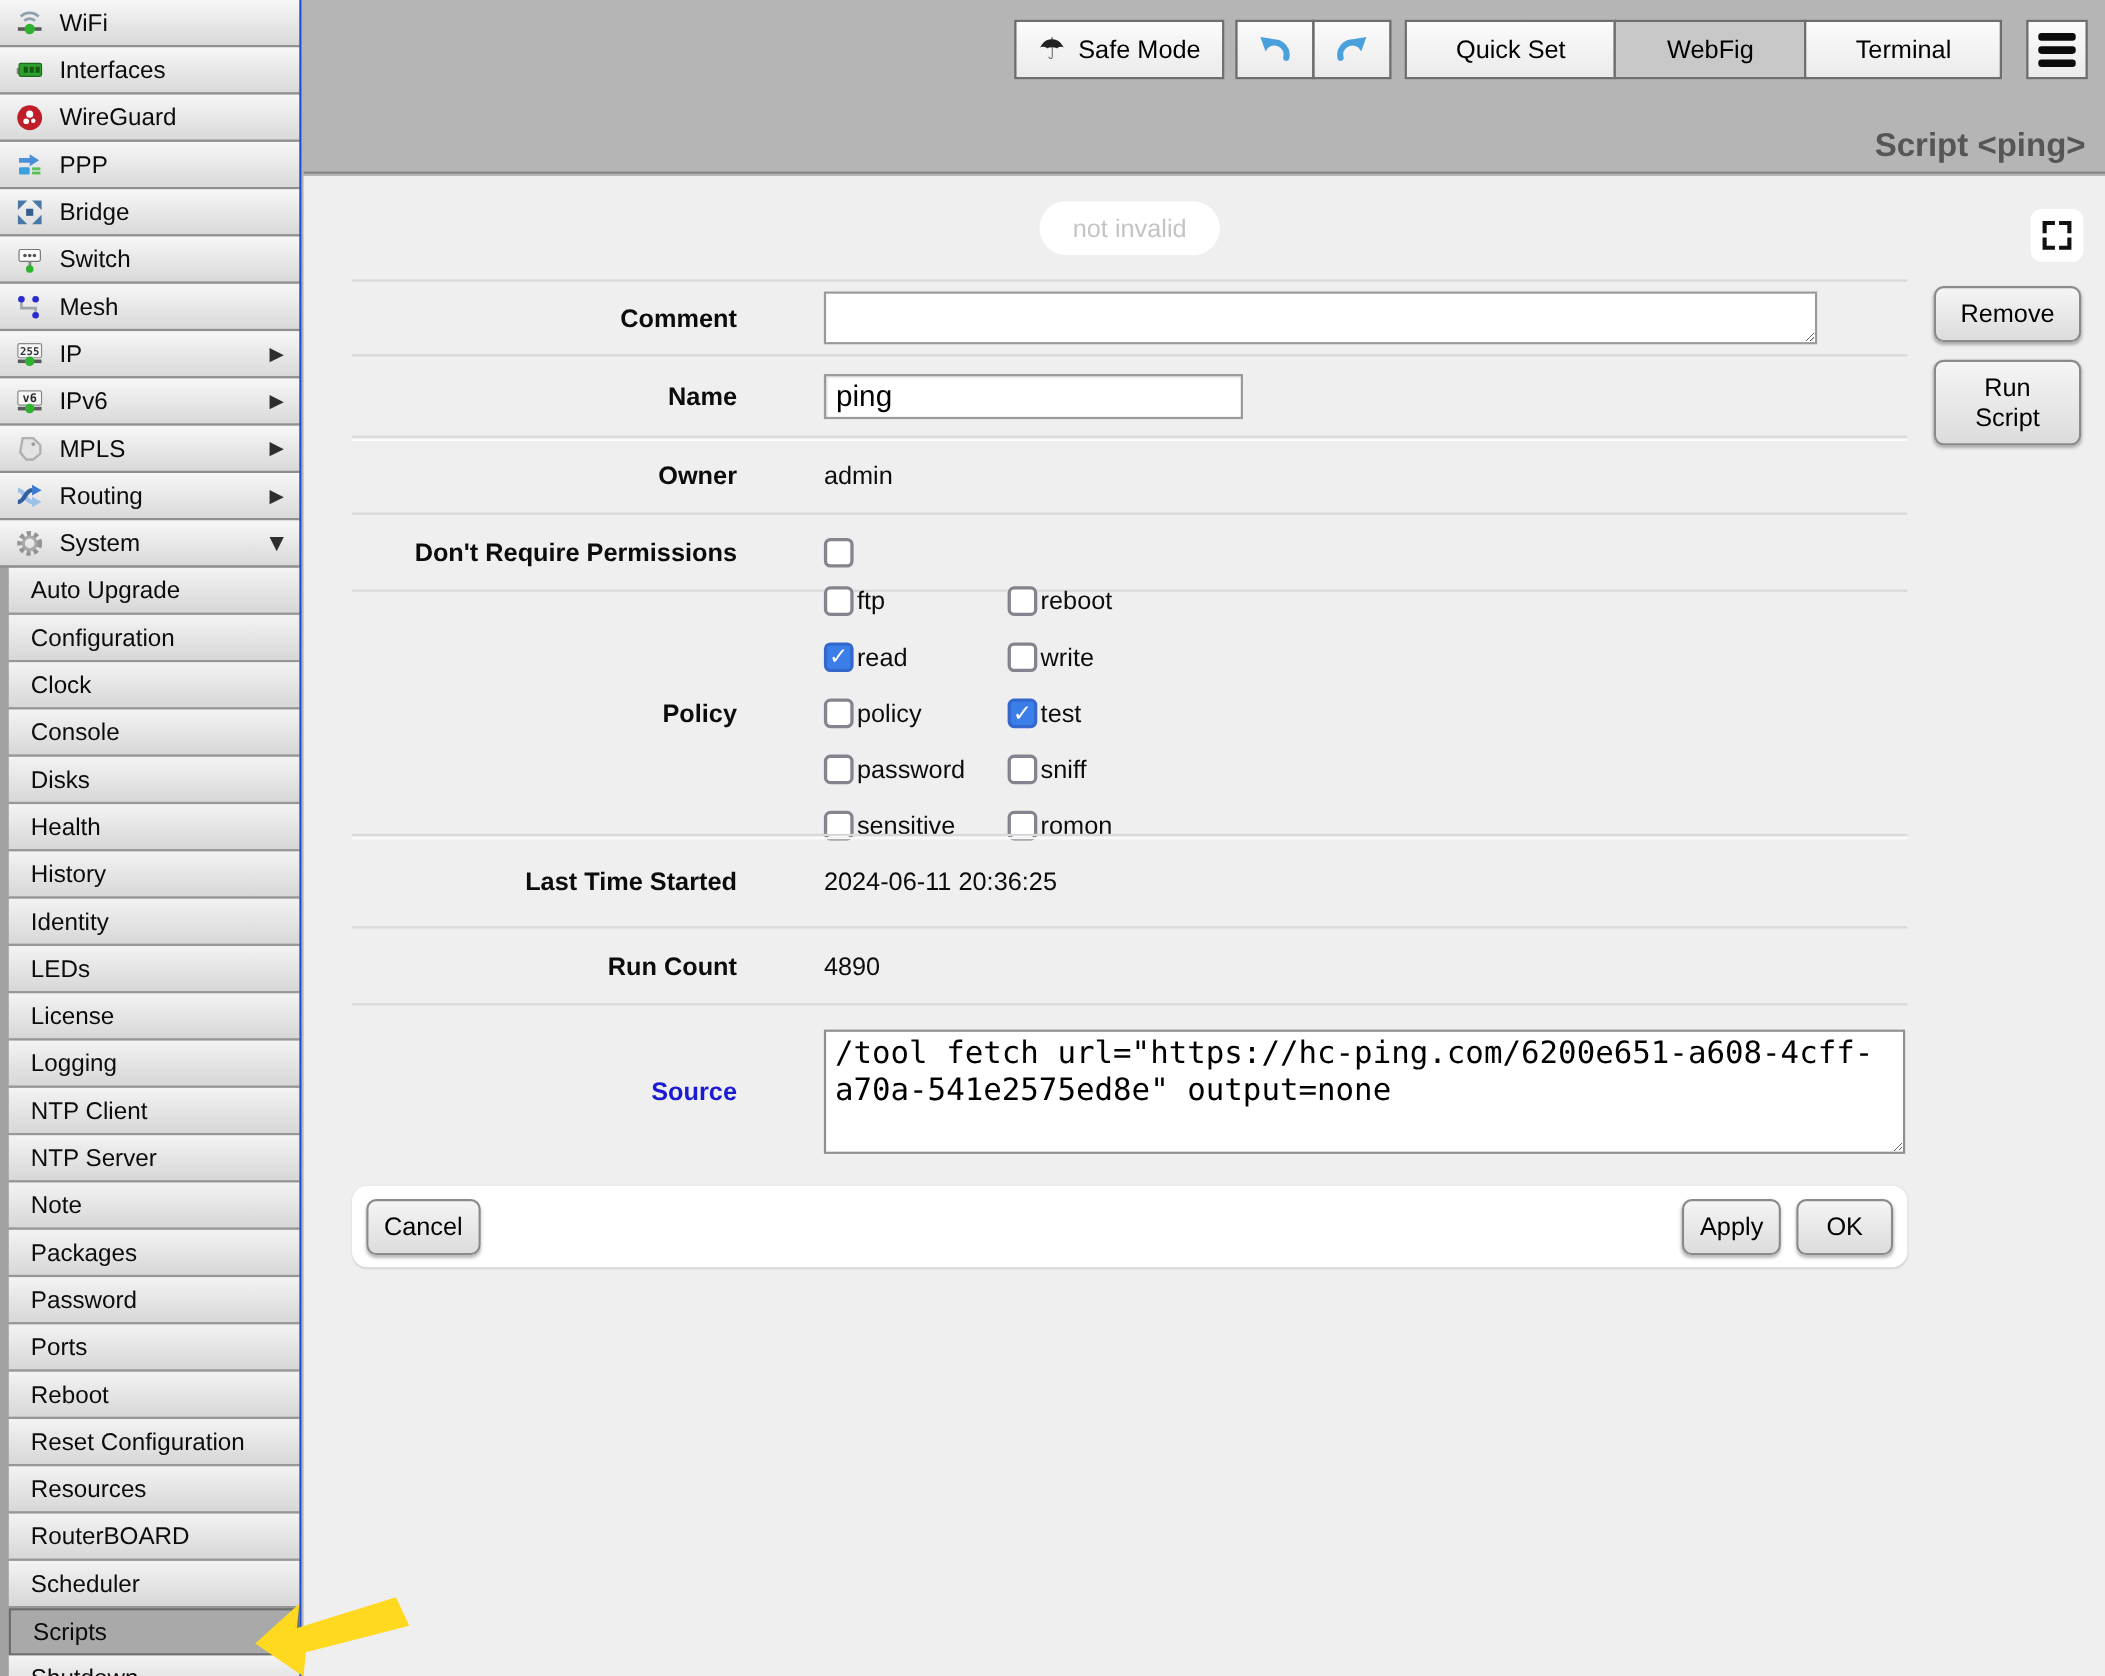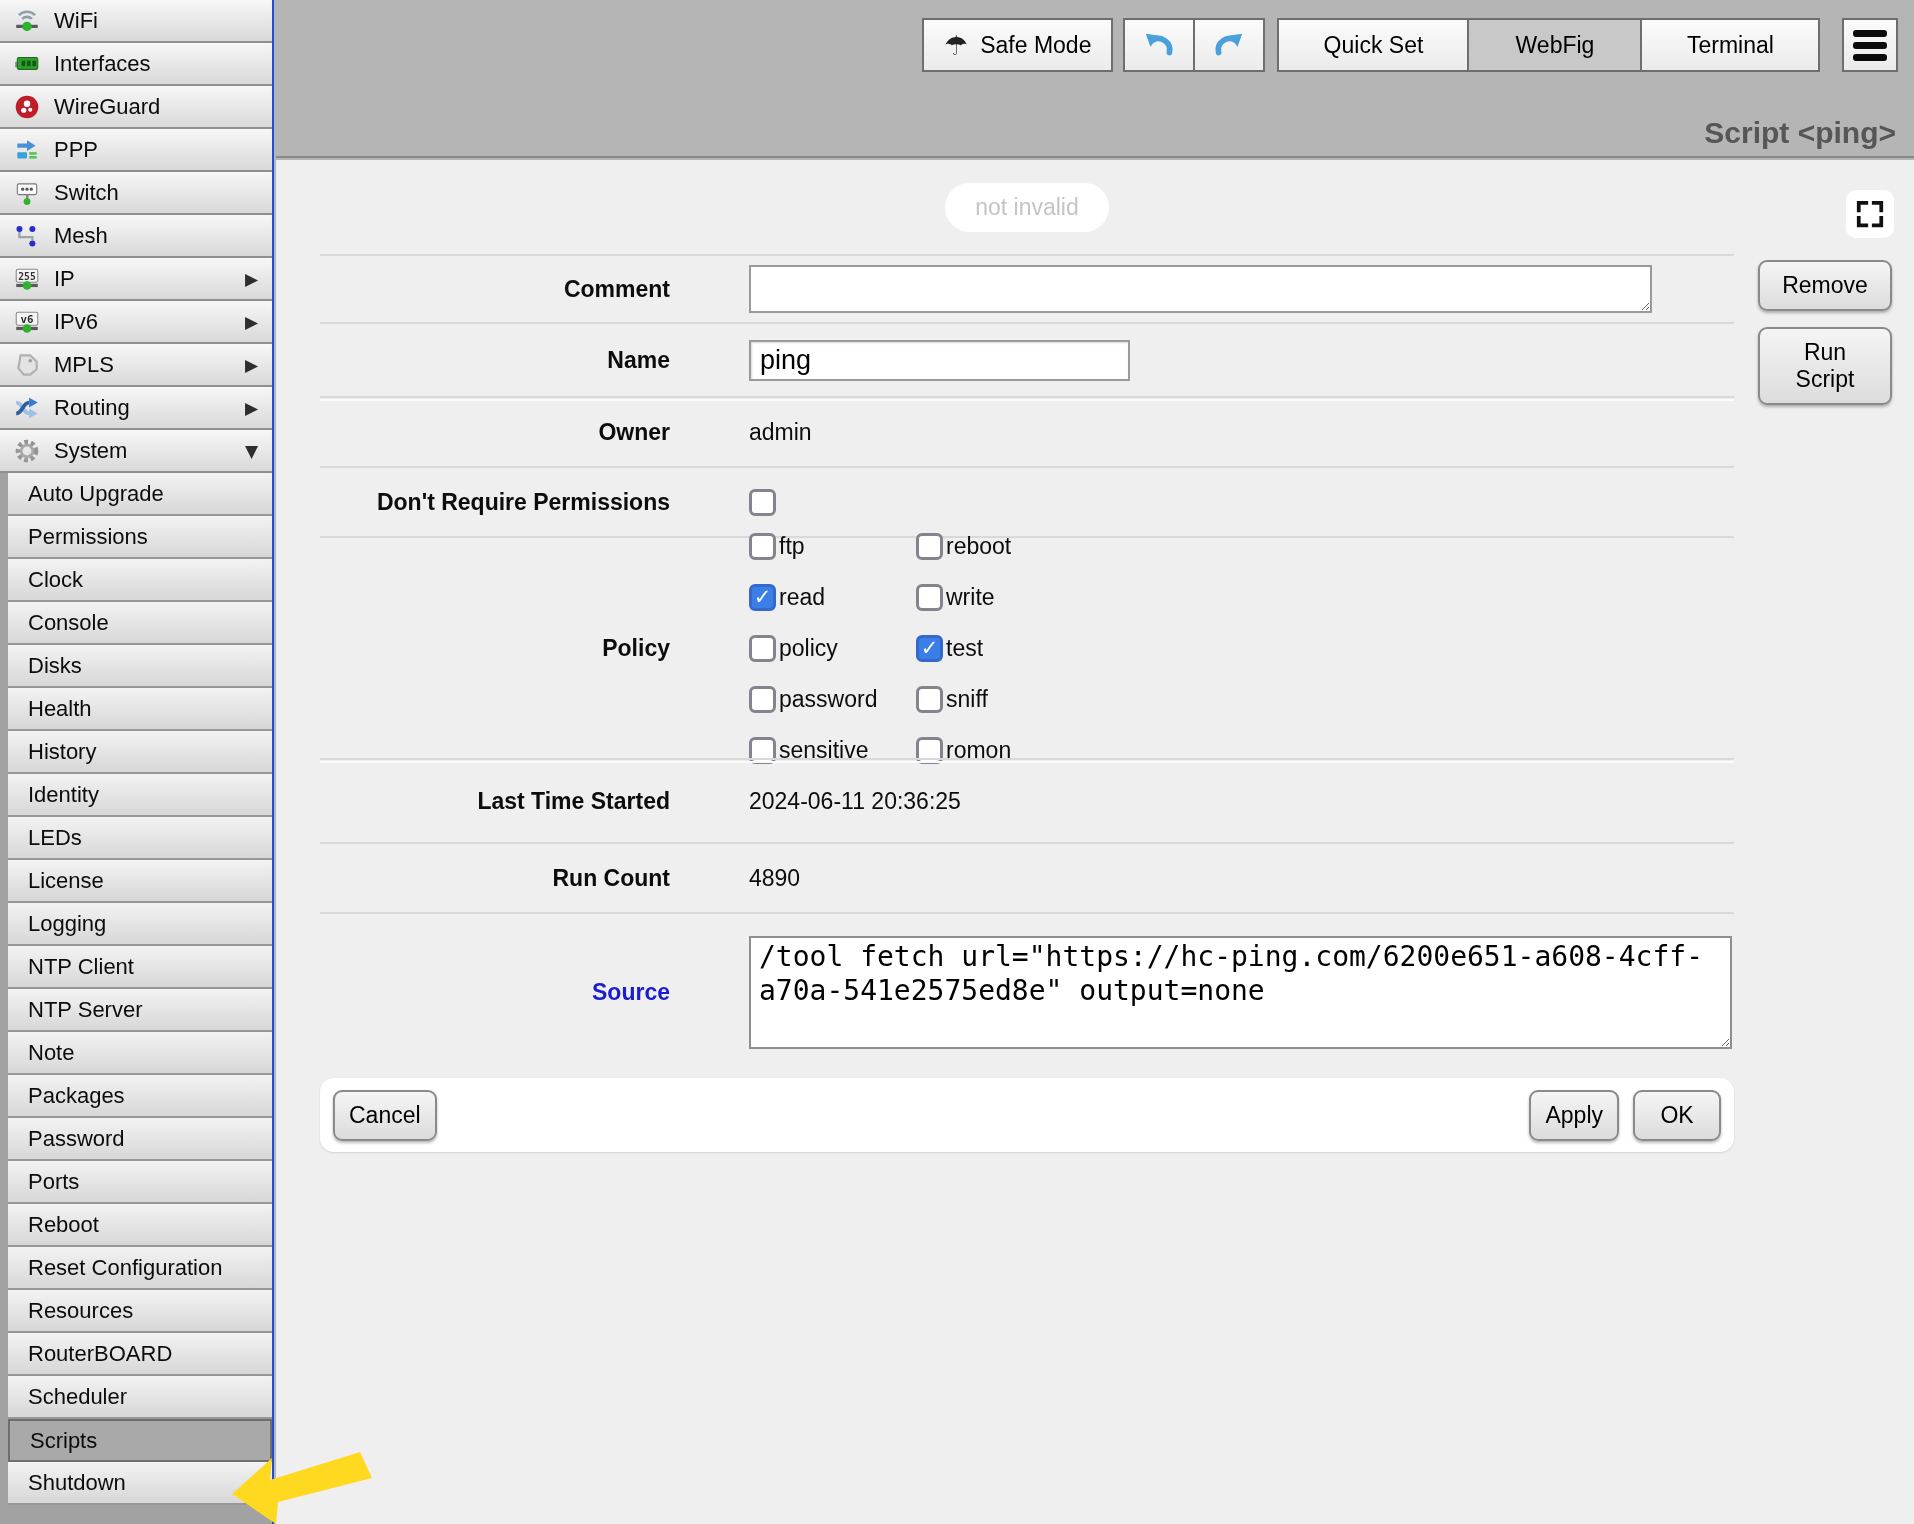--- a/index.html
+++ b/index.html
@@ -136,20 +136,32 @@
               <polygon points="4,7 13,7 13,4 21,9 13,14 13,11 4,11" fill="#4a90d9"></polygon>
               <rect x="4" y="15" width="9" height="6" rx="1" fill="#3aa0e0"></rect>
               <rect x="15" y="15" width="7" height="2.4" fill="#58c258"></rect>
               <rect x="15" y="18.6" width="7" height="2.4" fill="#58c258"></rect>
             </svg>
           </span>
           <span>PPP</span>
         </div>
         <div class="mitem">
           <span class="micon">
+            <svg viewBox="0 0 26 26" fill="#4878a8">
+              <polygon points="3,3 11,3 3,11"></polygon>
+              <polygon points="23,3 15,3 23,11"></polygon>
+              <polygon points="3,23 11,23 3,15"></polygon>
+              <polygon points="23,23 15,23 23,15"></polygon>
+              <rect x="10" y="10" width="6" height="6" fill="#35608d"></rect>
+            </svg>
+          </span>
+          <span>Bridge</span>
+        </div>
+        <div class="mitem">
+          <span class="micon">
             <svg viewBox="0 0 26 26">
               <rect x="4" y="4.5" width="18" height="10" rx="1.5" fill="#fbfbfb" stroke="#777"></rect>
               <circle cx="9" cy="9.5" r="1.5" fill="#555"></circle>
               <circle cx="13" cy="9.5" r="1.5" fill="#555"></circle>
               <circle cx="17" cy="9.5" r="1.5" fill="#555"></circle>
               <rect x="12" y="14.5" width="2.4" height="4.5" fill="#8a8a8a"></rect>
               <circle cx="13" cy="21" r="3.2" fill="#2db32d"></circle>
             </svg>
           </span>
           <span>Switch</span>
@@ -220,21 +232,21 @@
           </span>
           <span>System</span>
           <span class="marrow">▼</span>
         </div>
       </nav>
     <div id="submenu" class="submenu">
         <div class="sitem">
           <span>Auto Upgrade</span>
         </div>
         <div class="sitem">
-          <span>Permissions</span>
+          <span>Configuration</span>
         </div>
         <div class="sitem">
           <span>Clock</span>
         </div>
         <div class="sitem">
           <span>Console</span>
         </div>
         <div class="sitem">
           <span>Disks</span>
         </div>

